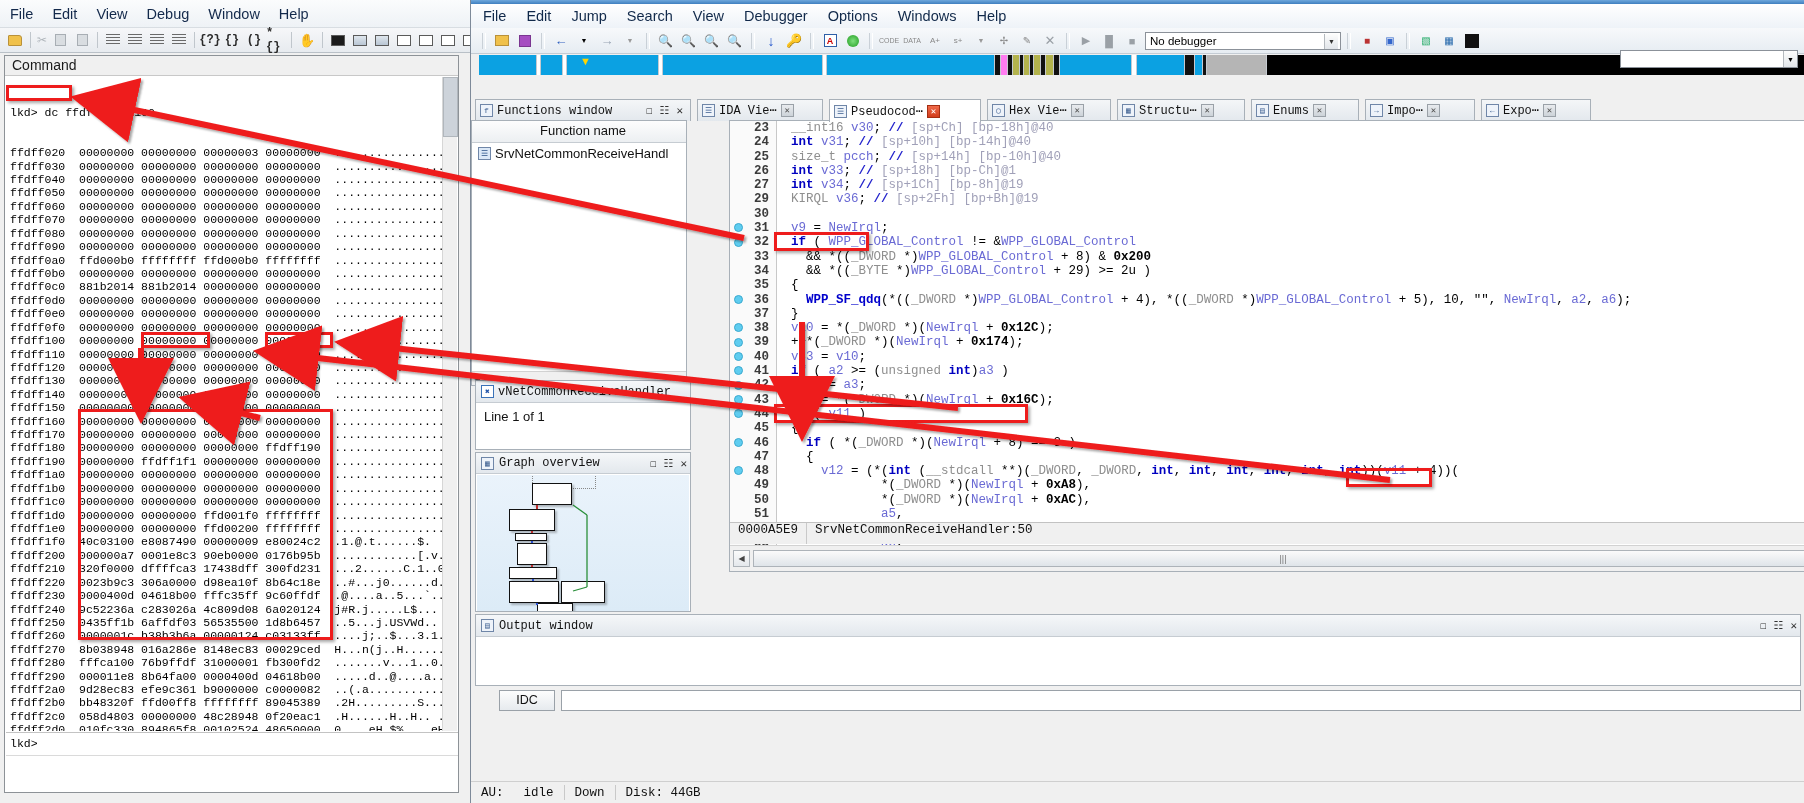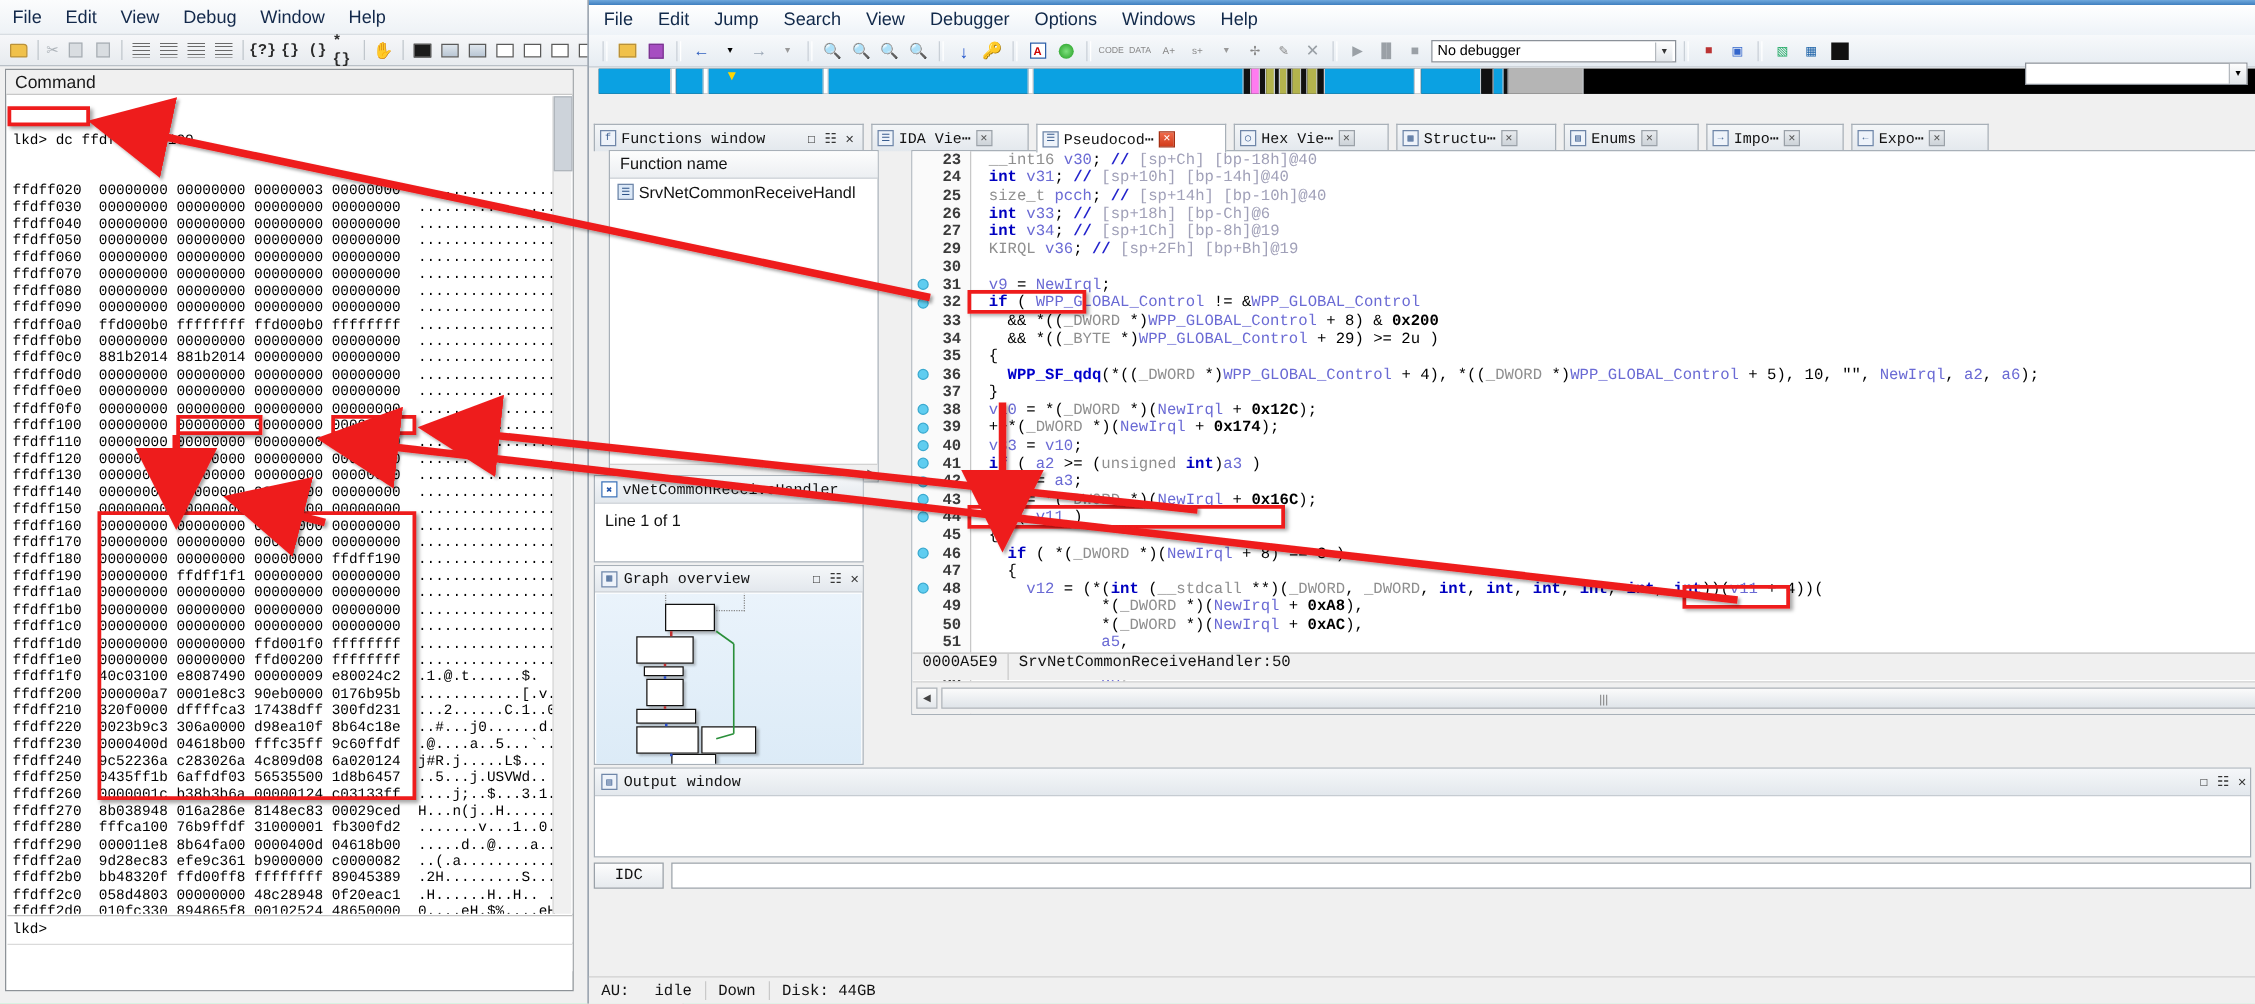--- a/index.html
+++ b/index.html
@@ -155,22 +155,22 @@
   .tabpanelhdr.active { background:#ffffff; }
   .tabicon { width:13px;height:13px;border:1px solid #6f86a8;background:#eef3fa;
     display:flex;align-items:center;justify-content:center;font-size:8px;color:#3a5d8f;flex:none;}
   .tabclose { width:13px;height:13px;background:linear-gradient(#e8ebee,#cdd3d9);border:1px solid #9aa1a8;
     font-size:9px;color:#555;display:flex;align-items:center;justify-content:center;flex:none;}
   .tabclose.red { background:linear-gradient(#f06a4a,#d23c1b); color:#fff; border-color:#a52e12;}
   .winctl { display:flex; gap:7px; margin-left:auto; font-size:11px; color:#333; padding-right:3px;}
 
   
   #funcwin {
-    position:absolute; left:16px; top:120px; width:216px; height:266px;
-    background:#fff; border:1px solid #a8b0b8;
+    position:absolute; left:0; top:120px; width:216px; height:266px;
+    background:#fff; border:1px solid #a8b0b8;text-align:center;
   }
   #funcwin .colhdr {
     height:22px; background:linear-gradient(#fdfdfd,#eceff2);
     border-bottom:1px solid #c6ccd2; font-size:13px; color:#111;
     padding:2px 0 0 8px;
   }
   #funcwin .frow {
     height:21px; display:flex; align-items:center; gap:4px; padding-left:6px;
     font-size:13px; color:#111;
   }
@@ -256,21 +256,21 @@
     font-family:"Liberation Mono",monospace;font-size:12px;color:#111;}
   #outwin .body{padding:4px 0 0 8px;font-family:"Liberation Mono",monospace;font-size:12.5px;color:#111;}
 
   #idcbar {
     position:absolute; left:4px; top:688px; width:1326px; height:24px;
     display:flex; align-items:center; gap:6px;
   }
   #idcbar .idcbtn {
     width:56px;height:21px;background:linear-gradient(#fdfdfd,#e6eaee);
     border:1px solid #9aa1a8; display:flex;align-items:center;justify-content:center;
-    font-family:Liberation Mono, monospace;font-size:12.5px;color:#111;
+    font-family:Liberation Sans, sans-serif;font-size:12.5px;color:#111;margin-left:24px;
   }
   #ida-statusbar {
     position:absolute; left:0; bottom:0; width:1334px; height:22px;
     background:#f0f0f0; border-top:1px solid #cfcfcf;
     display:flex; align-items:center;
     font-family:"Liberation Mono",monospace; font-size:12.5px; color:#111;
   }
   #ida-statusbar .cell{padding:0 10px;}
   #ida-statusbar .sep{width:1px;height:15px;background:#c9c9c9;}
 
@@ -653,21 +653,21 @@
               <span class="ptxt">  <span class="k">int</span> <span class="var">v31</span>; <span class="cmtb">//</span><span class="cmt"> [sp+10h] [bp-14h]@40</span></span>
             </div>
             <div class="pline">
               <span class="bp"></span>
               <span class="lno">25</span>
               <span class="ptxt">  <span class="gray">size_t</span> <span class="var">pcch</span>; <span class="cmtb">//</span><span class="cmt"> [sp+14h] [bp-10h]@40</span></span>
             </div>
             <div class="pline">
               <span class="bp"></span>
               <span class="lno">26</span>
-              <span class="ptxt">  <span class="k">int</span> <span class="var">v33</span>; <span class="cmtb">//</span><span class="cmt"> [sp+18h] [bp-Ch]@6</span></span>
+              <span class="ptxt">  <span class="k">int</span> <span class="var">v33</span>; <span class="cmtb">//</span><span class="cmt"> [sp+18h] [bp-Ch]@1</span></span>
             </div>
             <div class="pline">
               <span class="bp"></span>
               <span class="lno">27</span>
               <span class="ptxt">  <span class="k">int</span> <span class="var">v34</span>; <span class="cmtb">//</span><span class="cmt"> [sp+1Ch] [bp-8h]@19</span></span>
             </div>
             <div class="pline">
               <span class="bp"></span>
               <span class="lno">29</span>
               <span class="ptxt">  <span class="gray">KIRQL</span> <span class="var">v36</span>; <span class="cmtb">//</span><span class="cmt"> [sp+2Fh] [bp+Bh]@19</span></span>

